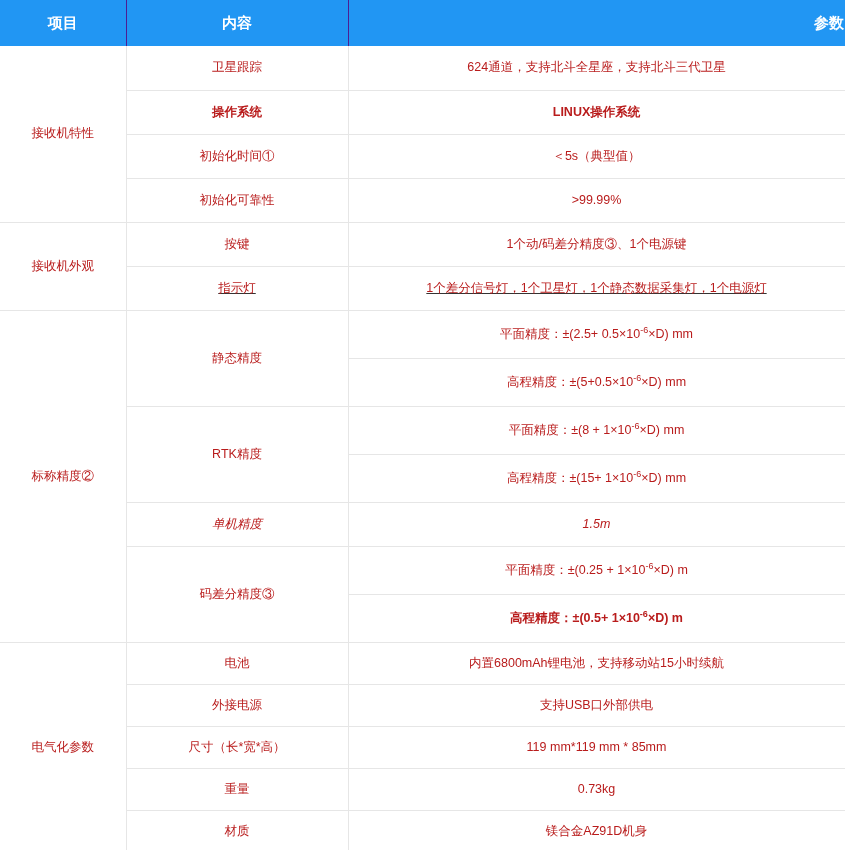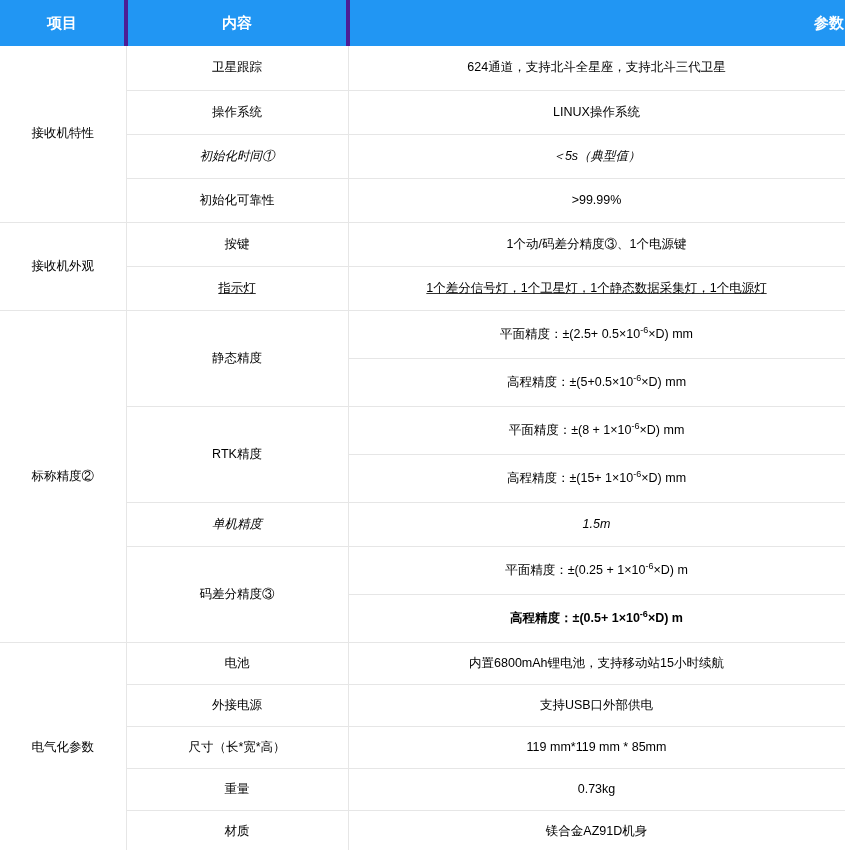--- a/index.html
+++ b/index.html
@@ -19,36 +19,36 @@
     border-collapse: collapse;
     width: 845px;
     table-layout: fixed;
   }
   table.spec th {
     background: #2196f3;
     color: #ffffff;
     font-size: 15px;
     font-weight: bold;
     height: 44px;
-    border-right: 4px solid #4c1d95;
+    border-right: 1px solid #4c1d95;
     text-align: center;
     vertical-align: middle;
   }
   table.spec th:last-child {
     border-right: none;
     text-align: right;
   }
   table.spec td {
     border-bottom: 1px solid #e6e6e6;
     border-right: 1px solid #e6e6e6;
     text-align: center;
     vertical-align: middle;
     padding: 6px 8px;
     line-height: 1.5;
-    color: #000000;
+    color: #b91c1c;
   }
   td.cat {
     text-align: left;
     padding-left: 14px;
     color: #333333;
   }
   td.item {
     color: #333333;
   }
   td.param {
@@ -79,25 +79,25 @@
       <th>内容</th>
       <th>参数</th>
     </tr>
   </thead>
   <tbody id="spec-body">
       <tr style="height: 44px;">
         <td class="cat" rowspan="4">接收机特性</td>
         <td class="item" rowspan="1">卫星跟踪</td>
         <td class="param">624通道，支持北斗全星座，支持北斗三代卫星</td>
       </tr>
-      <tr style="height: 44px;">
+      <tr style="height: 44px; font-weight: bold;">
         <td class="item" rowspan="1">操作系统</td>
         <td class="param">LINUX操作系统</td>
       </tr>
-      <tr style="height: 44px; font-style: italic;">
+      <tr style="height: 44px;">
         <td class="item" rowspan="1">初始化时间①</td>
         <td class="param">＜5s（典型值）</td>
       </tr>
       <tr style="height: 44px;">
         <td class="item" rowspan="1">初始化可靠性</td>
         <td class="param">&gt;99.99%</td>
       </tr>
       <tr style="height: 44px;">
         <td class="cat" rowspan="2">接收机外观</td>
         <td class="item" rowspan="1">按键</td>

